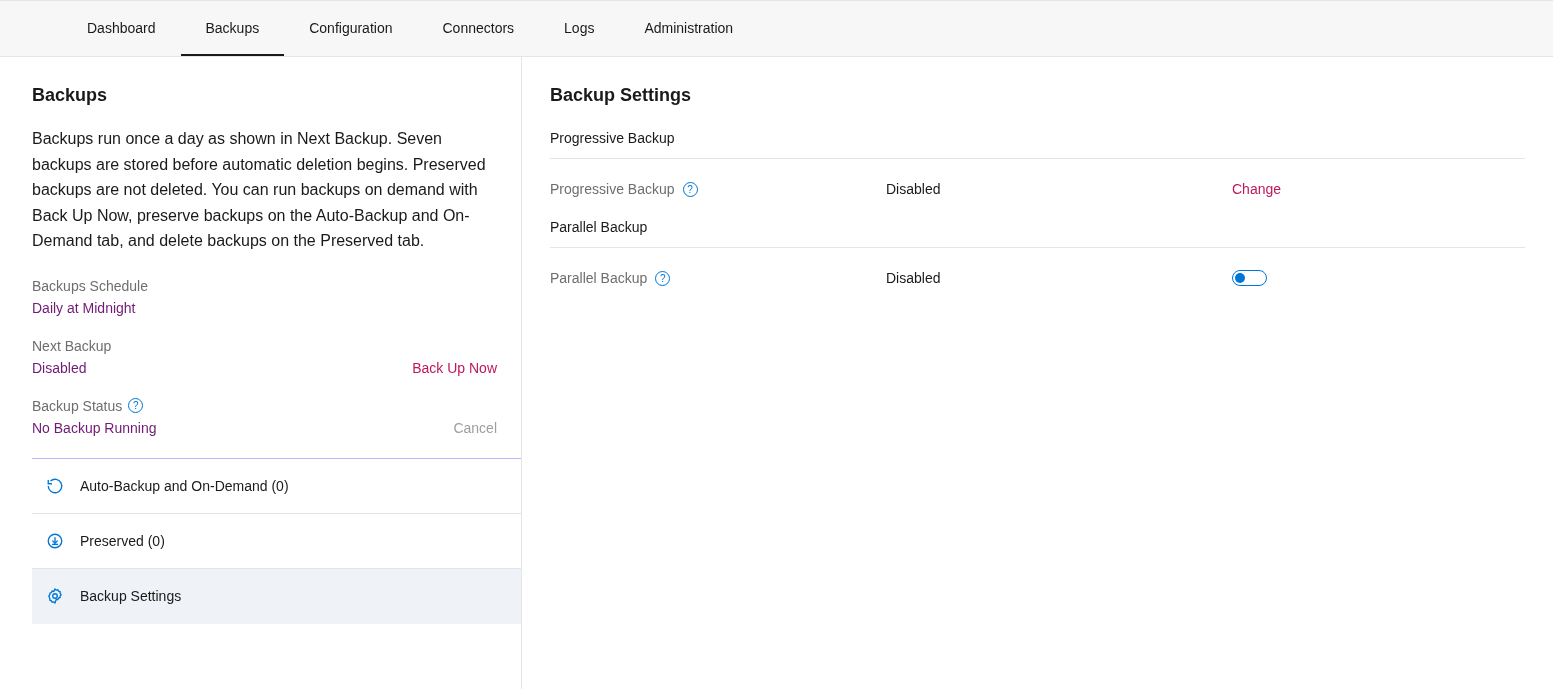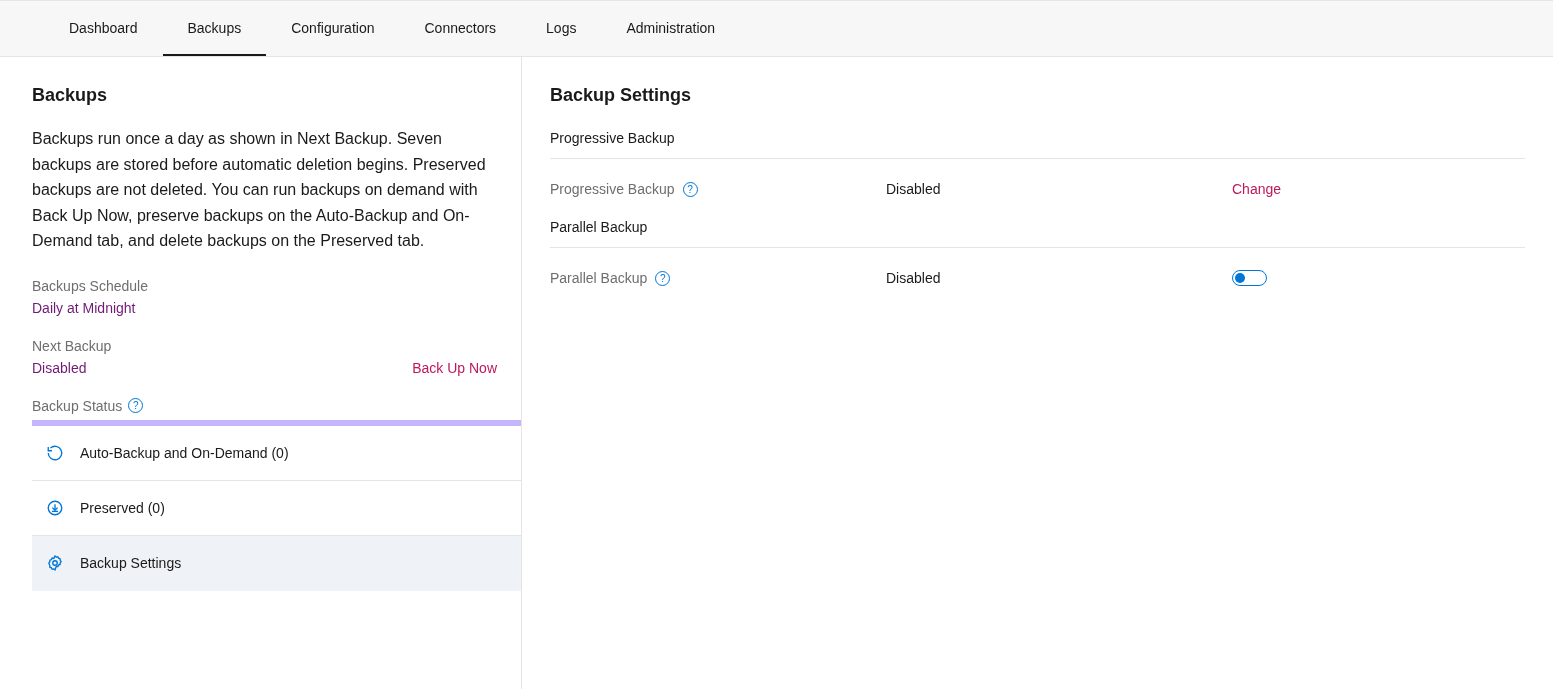--- a/index.html
+++ b/index.html
@@ -11,21 +11,21 @@
       width: 1553px;
     }
     
     .topnav {
       background: #f7f7f7;
       border-top: 1px solid #e5e5e5;
       border-bottom: 1px solid #e5e5e5;
       height: 57px;
       display: flex;
       align-items: stretch;
-      padding-left: 44px;
+      padding-left: 62px;
     }
     .topnav-item {
       display: flex;
       align-items: center;
       padding: 0 25px;
       cursor: pointer;
       color: #1a1a1a;
       border-bottom: 2px solid transparent;
       font-size: 14px;
     }
@@ -99,21 +99,21 @@
       justify-content: center;
       font-size: 10px;
       color: #0076d6;
       cursor: pointer;
       flex-shrink: 0;
     }
 
     
     .side-list {
       margin-top: 0;
-      border-top: 6px solid #c4b5fd;
+      border-top: 1px solid #c4b5fd;
     }
     .side-item {
       display: flex;
       align-items: center;
       gap: 16px;
       height: 55px;
       padding: 0 0 0 14px;
       border-bottom: 1px solid #e5e5e5;
       cursor: pointer;
     }
@@ -214,20 +214,24 @@
 
     <div class="label-muted">Next Backup</div>
     <div class="value-row">
       <span class="value-text">Disabled</span>
       <span class="link-blue">Back Up Now</span>
     </div>
 
     <div class="label-muted">
       <span>Backup Status</span>
       <span class="help-icon">?</span>
+    </div>
+    <div class="value-row">
+      <span class="value-text">No Backup Running</span>
+      <span class="link-disabled">Cancel</span>
     </div>
 
     <div class="side-list">
       <div class="side-item">
         <span class="icon">
           <svg viewBox="0 0 24 24" fill="none" stroke="currentColor" stroke-width="1.8">
               <path d="M3 12a9 9 0 1 0 3-6.7"></path>
               <path d="M3 4v5h5"></path>
             </svg>
         </span>

